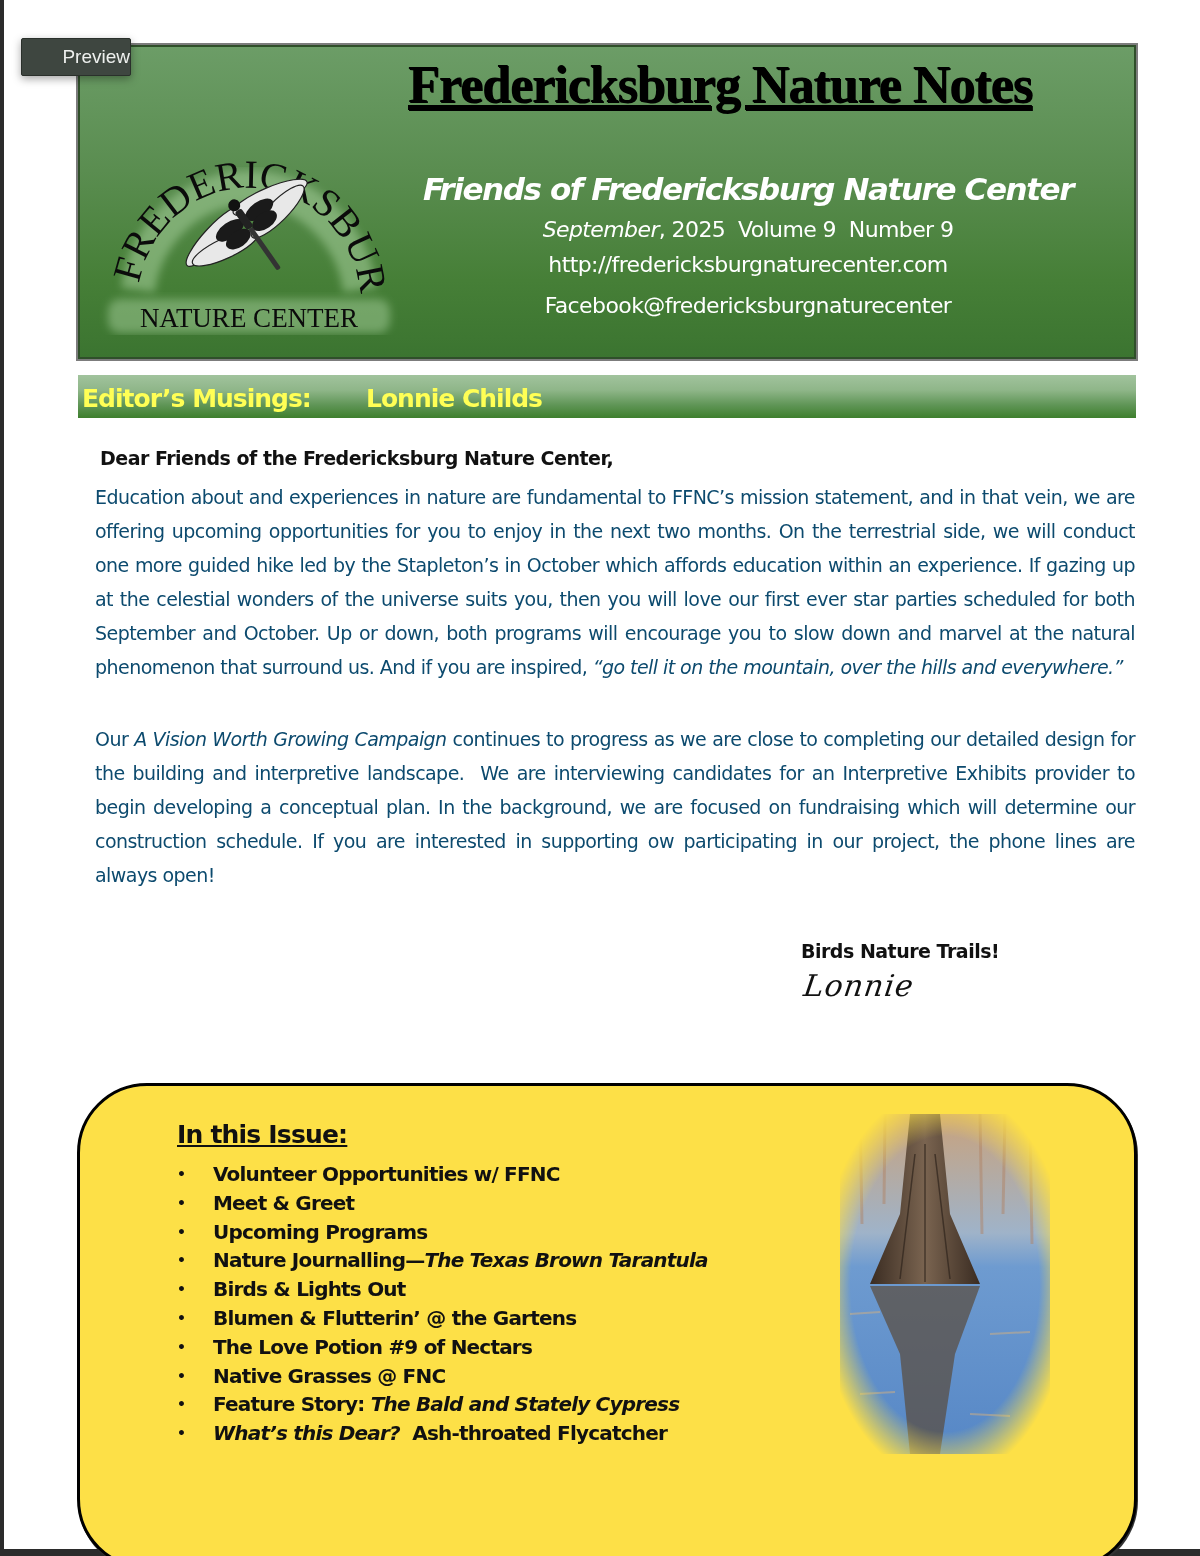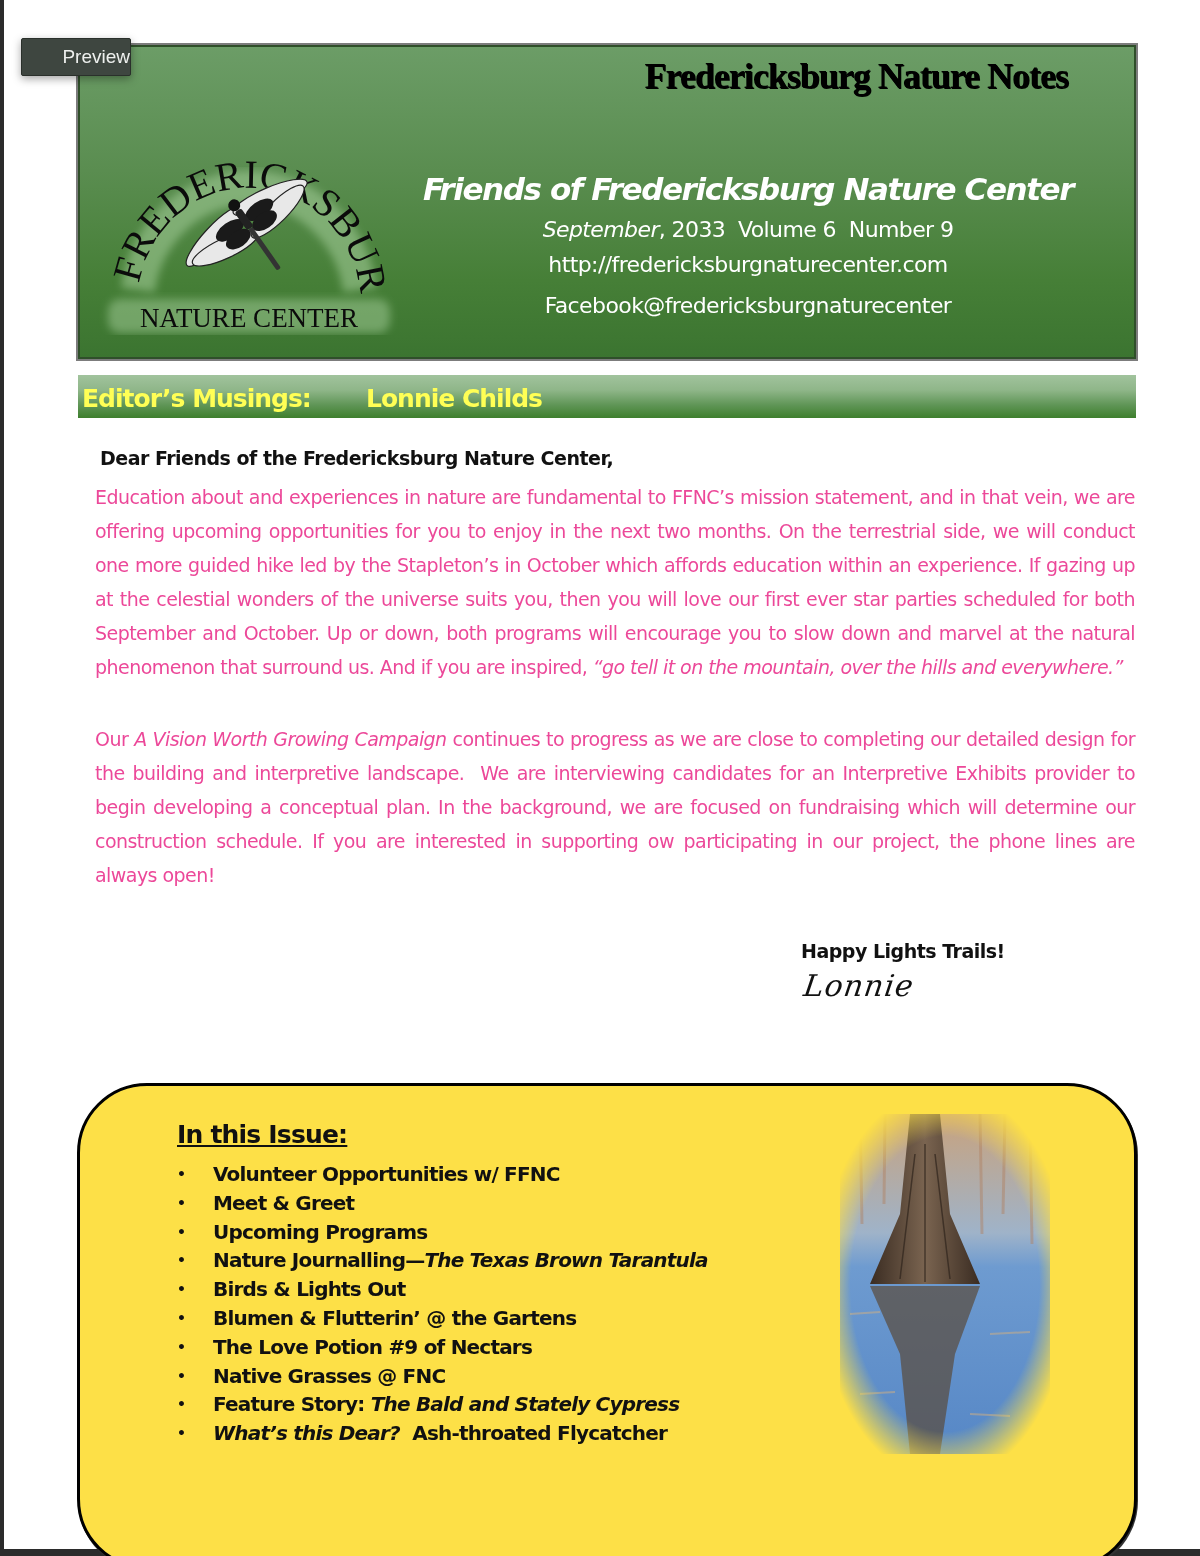--- a/index.html
+++ b/index.html
@@ -21,24 +21,25 @@
   .masthead {
     position: absolute; left: 72px; top: 43px; width: 1062px; height: 318px;
     box-sizing: border-box;
     border: 2px solid #7c7c7c;
     outline: 2px solid #2f4f2a; outline-offset: -4px;
     background: linear-gradient(to bottom, #6c9d67 0%, #5a8d50 40%, #467f37 75%, #3b7430 100%);
   }
   .logo { position: absolute; left: 20px; top: 60px; width: 300px; height: 230px; }
   .logo svg { width: 100%; height: 100%; }
   .mast-title {
-    position: absolute; left: 330px; top: 10px; width: 660px; text-align: right;
-    font-family: "Liberation Serif", serif; font-weight: bold; font-size: 36px;
+    position: absolute; left: 330px; top: 10px; width: 660px; text-align: left;
+    font-family: "Liberation Serif", serif; font-weight: bold; font-size: 52px;
     color: #000; letter-spacing: -1px;
     text-shadow: 1px 1px 0 #000;
+    text-decoration: underline;
   }
   .mast-sub {
     position: absolute; left: 330px; width: 680px; text-align: center; color: #fff;
     font-family: "DejaVu Sans", sans-serif;
   }
   .mast-sub.l1 { top: 78px; font-size: 30px; font-style: italic; font-weight: bold; letter-spacing: -1px; }
   .mast-sub.l2 { top: 126px; font-size: 31px; font-style: italic; font-weight: bold; letter-spacing: -1.4px; }
   .mast-sub.l3 { top: 172px; font-size: 22px; letter-spacing: -0.6px; }
   .mast-sub.l3 i { font-style: italic; }
   .mast-sub.l4 { top: 207px; font-size: 22px; letter-spacing: -0.6px; }
@@ -54,21 +55,21 @@
   }
   .banner-label { left: 4px; }
   .banner-author { left: 288px; }
 
   .salutation {
     position: absolute; left: 96px; top: 447px; font-weight: bold; font-size: 19px;
     font-family: "DejaVu Sans", sans-serif; letter-spacing: -0.5px; color: #111;
   }
   .body-text {
     position: absolute; left: 91px; width: 1040px; font-size: 19px; line-height: 34px;
-    font-family: "DejaVu Sans", sans-serif; letter-spacing: -0.55px; color: #ec4899;
+    font-family: "DejaVu Sans", sans-serif; letter-spacing: -0.55px; color: #0c4a6e;
     text-align: justify;
   }
   .para1 { top: 480px; }
   .para2 { top: 722px; }
   .body-text i { font-style: italic; }
 
   .closing {
     position: absolute; left: 797px; top: 940px; font-weight: bold; font-size: 19px;
     font-family: "DejaVu Sans", sans-serif; letter-spacing: -0.5px; color: #111;
   }
@@ -136,37 +137,37 @@
           <ellipse cx="-16" cy="6" rx="14" ry="8" fill="#1a1a1a"></ellipse>
           <ellipse cx="16" cy="6" rx="14" ry="8" fill="#1a1a1a"></ellipse>
           <circle cx="0" cy="-24" r="6" fill="#111"></circle>
           <rect x="-4" y="-18" width="8" height="22" rx="3" fill="#222"></rect>
           <rect x="-2.5" y="4" width="5" height="50" rx="2" fill="#333"></rect>
         </g>
       </svg>
     </div>
     <div class="mast-title">Fredericksburg Nature Notes</div>
     <div class="mast-sub l2">Friends of Fredericksburg Nature Center</div>
-    <div class="mast-sub l3"><i>September</i><span style="white-space:pre">, 2033  Volume 6  Number 9</span></div>
+    <div class="mast-sub l3"><i>September</i><span style="white-space:pre">, 2025  Volume 9  Number 9</span></div>
     <div class="mast-sub l4">http://fredericksburgnaturecenter.com</div>
     <div class="mast-sub l5">Facebook@fredericksburgnaturecenter</div>
   </div>
 
   <div class="section-banner">
     <span class="banner-label">Editor’s Musings:</span>
     <span class="banner-author">Lonnie Childs</span>
   </div>
 
   <div class="salutation">Dear Friends of the Fredericksburg Nature Center,</div>
 
   <div class="body-text para1"><span>Education about and experiences in nature are fundamental to FFNC’s mission statement, and in that vein, we are offering upcoming opportunities for you to enjoy in the next two months. On the terrestrial side, we will conduct one more guided hike led by the Stapleton’s in October which affords education within an experience. If gazing up at the celestial wonders of the universe suits you, then you will love our first ever star parties scheduled for both September and October. Up or down, both programs will encourage you to slow down and marvel at the natural phenomenon that surround us. And if you are inspired, </span><i>“go tell it on the mountain, over the hills and everywhere.”</i></div>
 
   <div class="body-text para2"><span>Our </span><i>A Vision Worth Growing Campaign</i><span style="white-space:pre-wrap"> continues to progress as we are close to completing our detailed design for the building and interpretive landscape.  We are interviewing candidates for an Interpretive Exhibits provider to begin developing a conceptual plan. In the background, we are focused on fundraising which will determine our construction schedule. If you are interested in supporting ow participating in our project, the phone lines are always open!</span></div>
 
-  <div class="closing">Happy Lights Trails!</div>
+  <div class="closing">Birds Nature Trails!</div>
   <div class="signature">Lonnie</div>
 
   <div class="issue-box">
     <div class="issue-heading">In this Issue:</div>
     <ul class="issue-list" id="issueList">
         <li><span class="bullet">•</span><span style="white-space: pre;">Volunteer Opportunities w/ FFNC</span></li>
         <li><span class="bullet">•</span><span style="white-space: pre;">Meet &amp; Greet</span></li>
         <li><span class="bullet">•</span><span style="white-space: pre;">Upcoming Programs</span></li>
         <li><span class="bullet">•</span><span style="white-space: pre;">Nature Journalling—</span><i>The Texas Brown Tarantula</i></li>
         <li><span class="bullet">•</span><span style="white-space: pre;">Birds &amp; Lights Out</span></li>

